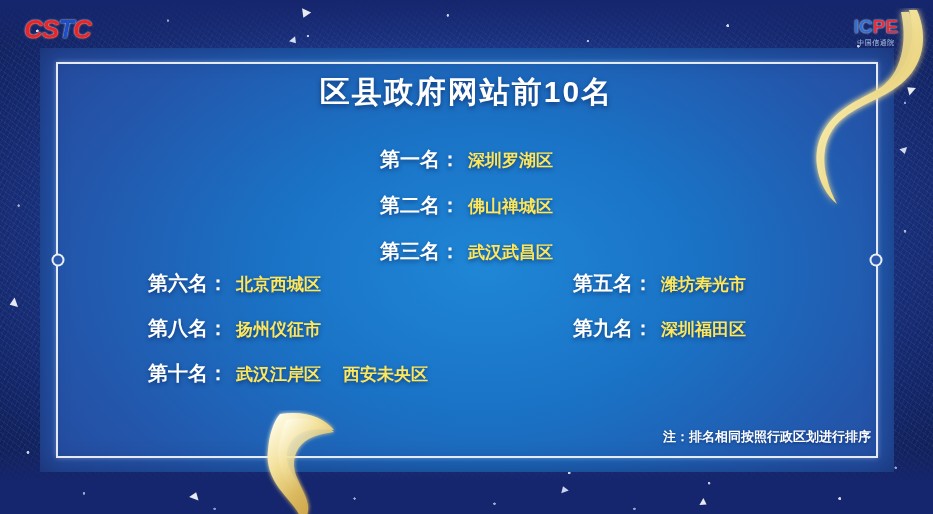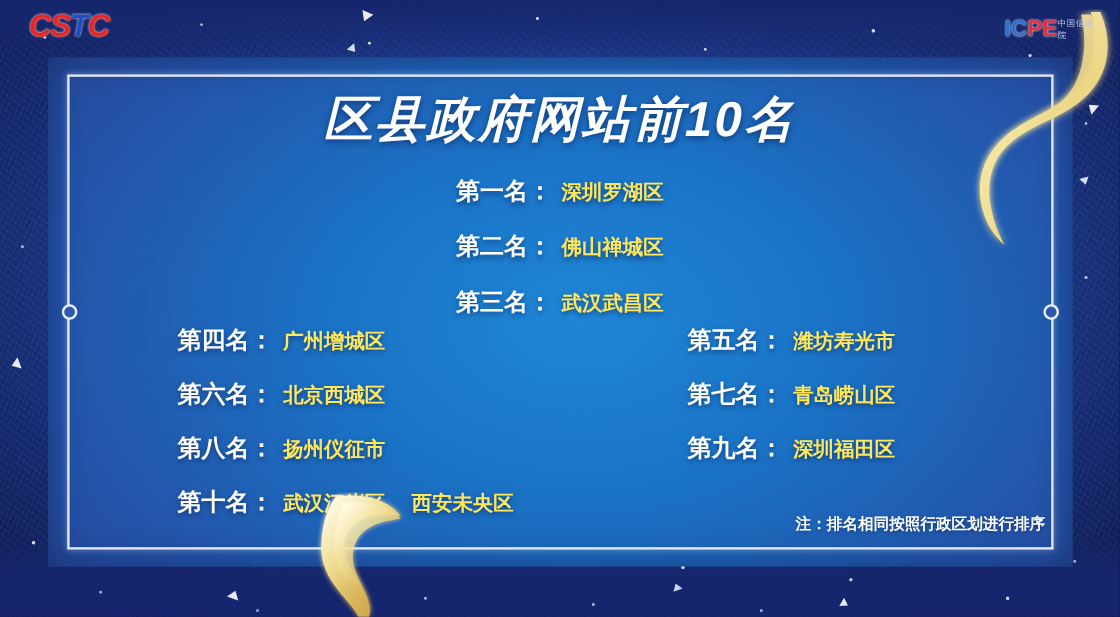--- a/index.html
+++ b/index.html
@@ -100,21 +100,21 @@
     border:2px solid rgba(255,255,255,.9);
     background:#2a59ad;
     transform: translate(-50%,-50%) rotate(0deg);
     border-radius:50%;
   }
   .frame-dot.left  { left:0;    top:50%; }
   .frame-dot.right { left:100%; top:50%; }
 
   
   #topbar {
-    position:absolute; left:0; top:0; width:933px; height:48px;
+    position:absolute; left:0; top:8px; width:933px; height:48px;
     z-index:6;
   }
   #logo-left {
     position:absolute; left:24px; top:8px;
     display:flex; align-items:center; gap:3px;
     font-weight:bold;
   }
   .logo-cstc {
     font-size:26px; font-style:italic; letter-spacing:-1px;
     font-family:"Liberation Sans","DejaVu Sans",sans-serif;
@@ -122,36 +122,35 @@
   }
   .lc-red { color:#e8262a; text-shadow:0 0 2px #fff, 1px 1px 0 #7a0b0d; }
   .lc-blue{ color:#1d4ec4; text-shadow:0 0 2px #fff, 1px 1px 0 #0a2268; }
   .logo-cn {
     font-size:24px; color:#f2f4ff; letter-spacing:0px; line-height:1;
     text-shadow:1px 1px 2px #0a1a52;
   }
   #logo-right {
     position:absolute; right:18px; top:6px;
     width:78px; height:36px;
-    display:flex; flex-direction:row; align-items:center; justify-content:center;
+    display:flex; flex-direction:column; align-items:center; justify-content:center;
   }
   .lr-main { font-size:19px; font-weight:bold; letter-spacing:0px; line-height:1; }
   .lr-b { color:#2f6fd0; text-shadow:0 0 2px #fff; }
   .lr-r { color:#e03040; text-shadow:0 0 2px #fff; }
   .lr-sub { font-size:7px; color:#b9cbee; letter-spacing:.5px; margin-top:2px; }
 
   
   #title {
     position:absolute; left:0; right:0; top:72px;
     text-align:center;
-    font-size:41px; font-weight:bold; color:#ffffff;
+    font-size:30px; font-weight:bold; color:#ffffff;
     letter-spacing:2px;
     text-shadow: 0 2px 5px rgba(6,24,74,.6);
     z-index:4;
-    font-style:italic;
   }
 
   
   .rank-row { position:absolute; white-space:nowrap; z-index:4; }
   .rank-label {
     font-size:20px; font-weight:bold; color:#ffffff;
     text-shadow:0 2px 4px rgba(6,24,74,.55);
   }
   .rank-value {
     font-size:17px; font-weight:bold; color:#ffe75a;
@@ -233,39 +232,33 @@
     <div class="rank-row">
       <span class="rank-label">第二名：</span><span class="rank-value">佛山禅城区</span>
     </div>
     <div class="rank-row">
       <span class="rank-label">第三名：</span><span class="rank-value">武汉武昌区</span>
     </div>
   </div>
 
   <div id="col-left">
     <div class="rank-row">
-      <span class="rank-label">第四名：</span><span class="rank-value">广州增城区</span>
-    </div>
-    <div class="rank-row">
       <span class="rank-label">第六名：</span><span class="rank-value">北京西城区</span>
     </div>
     <div class="rank-row">
       <span class="rank-label">第八名：</span><span class="rank-value">扬州仪征市</span>
     </div>
     <div class="rank-row">
       <span class="rank-label">第十名：</span><span class="rank-value">武汉江岸区</span><span class="rank-value extra">西安未央区</span>
     </div>
   </div>
 
   <div id="col-right">
     <div class="rank-row">
       <span class="rank-label">第五名：</span><span class="rank-value">潍坊寿光市</span>
-    </div>
-    <div class="rank-row">
-      <span class="rank-label">第七名：</span><span class="rank-value">青岛崂山区</span>
     </div>
     <div class="rank-row">
       <span class="rank-label">第九名：</span><span class="rank-value">深圳福田区</span>
     </div>
   </div>
 
   <div id="note">注：排名相同按照行政区划进行排序</div>
 
   <svg class="ribbon" id="ribbon-tr" viewBox="0 0 150 210">
     <defs>

